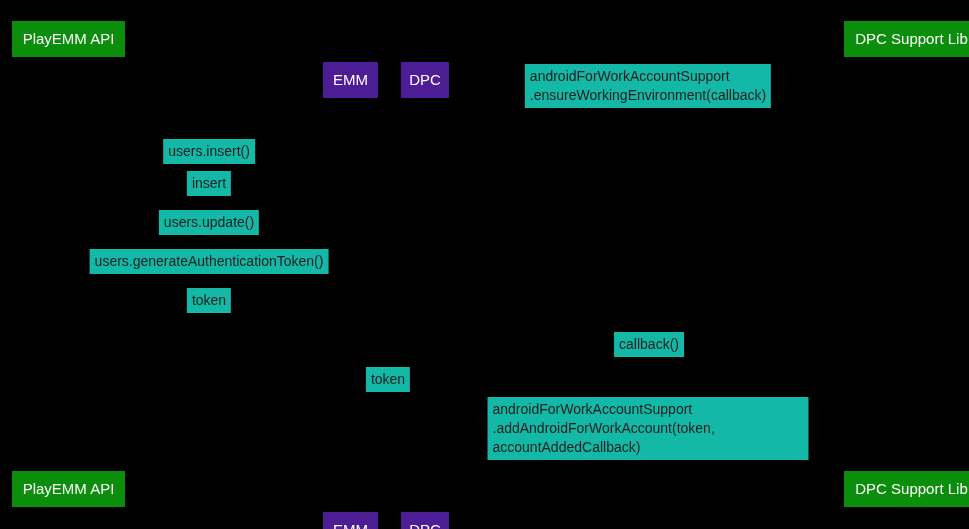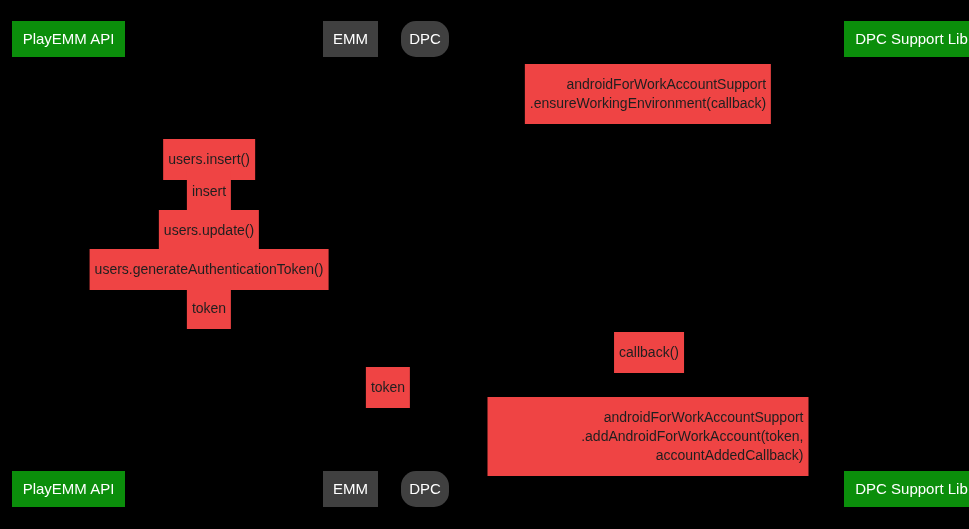--- a/index.html
+++ b/index.html
@@ -18,37 +18,37 @@
   .actor {
     position: absolute;
     height: 36px;
     line-height: 36px;
     text-align: center;
     color: #ffffff;
     font-size: 15px;
     box-sizing: border-box;
   }
   .actor.green { background: #0B8E0B; }
-  .actor.blue  { background: #404040; }
+  .actor.blue  { background: #4c1d95; margin-top: 41px; }
   .a0 { left: 12px;  width: 113px; }
   .a1 { left: 323px; width: 55px;  }
-  .a2 { left: 401px; width: 48px; border-radius: 15px;  }
+  .a2 { left: 401px; width: 48px;  }
   .a3 { left: 838px; width: 135px; margin-left: 6px; }
   .top    { top: 21px;  }
   .bottom { top: 471px; }
   .msg {
     position: absolute;
     transform: translateX(-50%);
-    background: #ef4444;
+    background: #14b8a6;
     color: #1F1F1F;
     font-size: 14px;
     line-height: 19px;
-    padding: 11px 5px;
+    padding: 3px 5px;
     white-space: pre-line;
-    text-align: right;
+    text-align: left;
   }
   .m0 { left: 648px; top: 64px;  }
   .m1 { left: 209px; top: 139px; }
   .m2 { left: 209px; top: 171px; }
   .m3 { left: 209px; top: 210px; }
   .m4 { left: 209px; top: 249px; }
   .m5 { left: 209px; top: 288px; }
   .m6 { left: 649px; top: 332px; }
   .m7 { left: 388px; top: 367px; }
   .m8 { left: 648px; top: 397px; }

